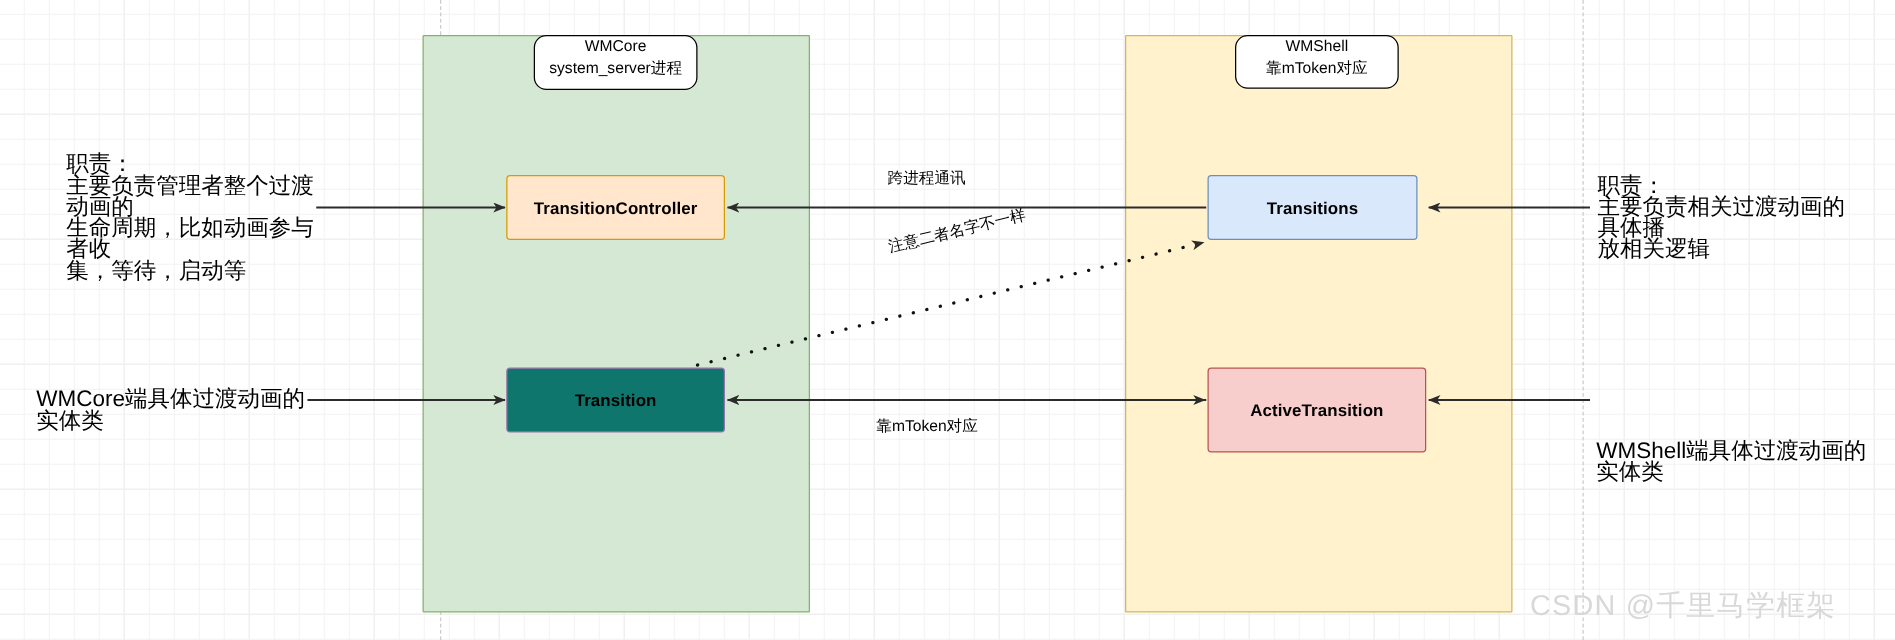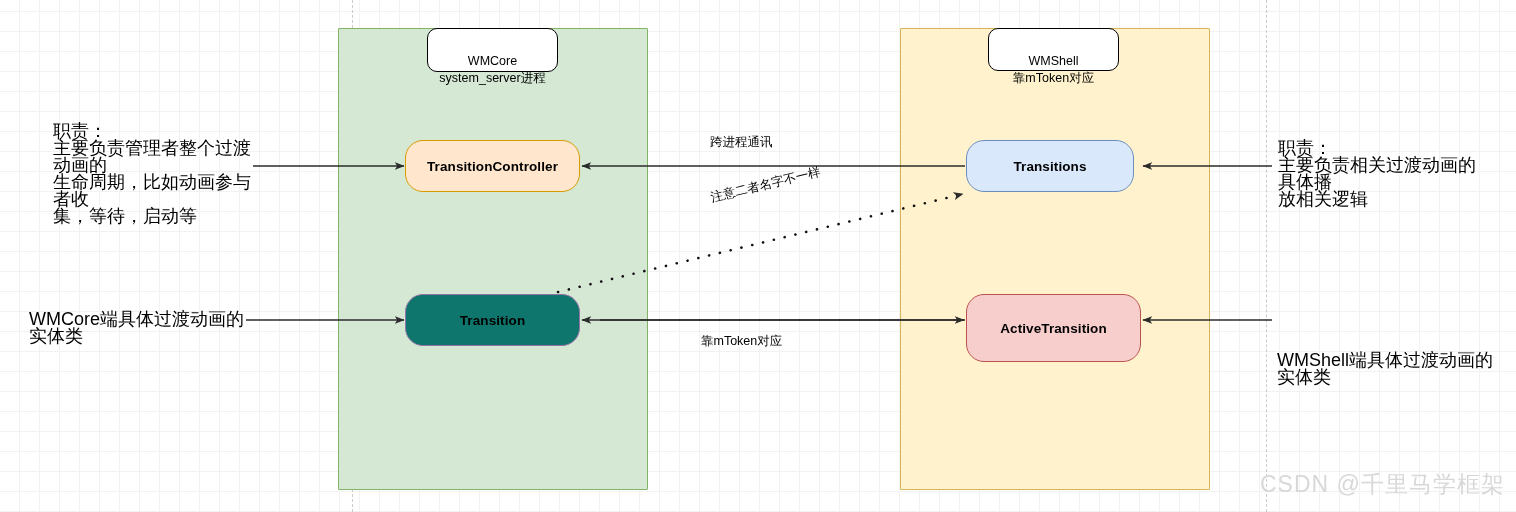--- a/index.html
+++ b/index.html
@@ -46,31 +46,31 @@
   .lane-title{
     position:absolute;
     box-sizing:border-box;
     background:#ffffff;
     border:1px solid #000000;
     border-radius:10px;
     text-align:center;
     font-size:12.5px;
     line-height:17px;
     color:#000000;
-    padding-top:24px;
+    padding-top:0;
     letter-spacing:0px;
   }
   .lane-title-wmcore{left:427px;top:28px;width:131px;height:44px;}
   .lane-title-wmshell{left:988px;top:28px;width:131px;height:43px;}
 
   
   .node{
     position:absolute;
     box-sizing:border-box;
-    border-radius:18px;
+    border-radius:3px;
     display:flex;
     align-items:center;
     justify-content:center;
     font-weight:bold;
     font-size:13.5px;
     color:#000000;
     letter-spacing:.1px;
   }
   .node-transitioncontroller{
     left:405px;top:140px;width:175px;height:52px;
@@ -125,21 +125,20 @@
   
   .watermark{
     position:absolute;
     left:1224px;top:470px;
     font-size:23px;
     line-height:28px;
     color:#d8d8d8;
     letter-spacing:1px;
     white-space:nowrap;
     user-select:none;
-    margin-left:36px;
   }
 </style>
 </head>
 <body>
 
 <div id="canvas"></div>
 
 <div class="guide" style="left:352px;"></div>
 <div class="guide" style="left:1266px;"></div>
 

